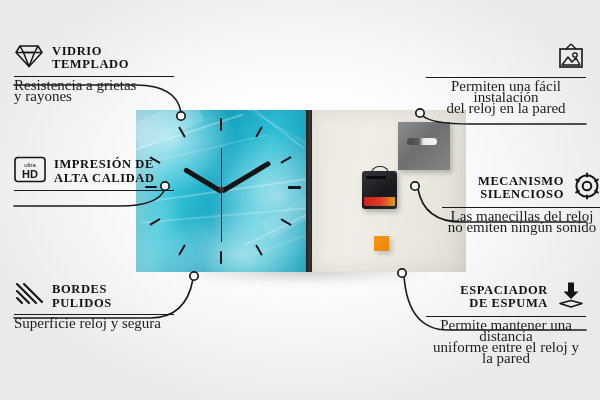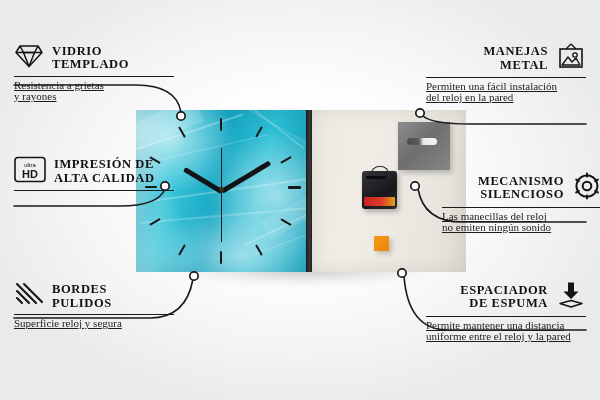--- a/index.html
+++ b/index.html
@@ -19,24 +19,24 @@
   .f-left .f-head{justify-content:flex-start;}
   .f-right .f-head{justify-content:flex-end;}
   .f-title{
     font-size:12.5px;line-height:13.5px;font-weight:700;letter-spacing:.6px;
     color:#111;text-transform:uppercase;white-space:pre-line;
   }
   .f-left .f-title{text-align:left;}
   .f-right .f-title{text-align:right;}
   .f-rule{height:1px;background:#1a1a1a;margin:3px 0 3px 0;}
   .f-sub{
-    font-size:11px;line-height:11px;color:#1d1d1d;white-space:pre-line;text-decoration:underline;
+    font-size:15px;line-height:11px;color:#1d1d1d;white-space:pre-line;
   }
   .f-left .f-sub{text-align:left;}
-  .f-right .f-sub{text-align:left;}
+  .f-right .f-sub{text-align:center;}
   .icon{flex:0 0 auto;display:block;}
   
   #product{
     position:absolute;left:136px;top:110px;width:330px;height:162px;
   }
   .panel{position:absolute;top:0;height:100%;}
   #front{
     left:0;width:172px;
     background:
       linear-gradient(118deg, rgba(255,255,255,.55) 0%, rgba(255,255,255,0) 26%),
@@ -239,22 +239,20 @@
       </span>
       <span class="f-title">BORDES
 PULIDOS</span>
     </div>
     <div class="f-rule" style="width:160px;"></div>
     <div class="f-sub">Superficie reloj y segura</div>
   </div>
 
   <div class="feature f-right" style="left:426px;top:43px;width:160px;">
     <div class="f-head">
-      <span class="f-title">MANEJAS
-METAL</span>
       <span class="icon">
         <svg width="30" height="27" viewBox="0 0 30 27">
           <path d="M15,1 L10,6 M15,1 L20,6" fill="none" stroke="#141414" stroke-width="1.4"></path>
           <rect x="4" y="6" width="22" height="18" fill="none" stroke="#141414" stroke-width="1.6"></rect>
           <circle cx="19" cy="12" r="2.2" fill="none" stroke="#141414" stroke-width="1.3"></circle>
           <path d="M6,22 L12,14 L16,19 L20,15 L24,22 Z" fill="none" stroke="#141414" stroke-width="1.4" stroke-linejoin="round"></path>
         </svg>
       </span>
     </div>
     <div class="f-rule" style="width:160px;"></div>

